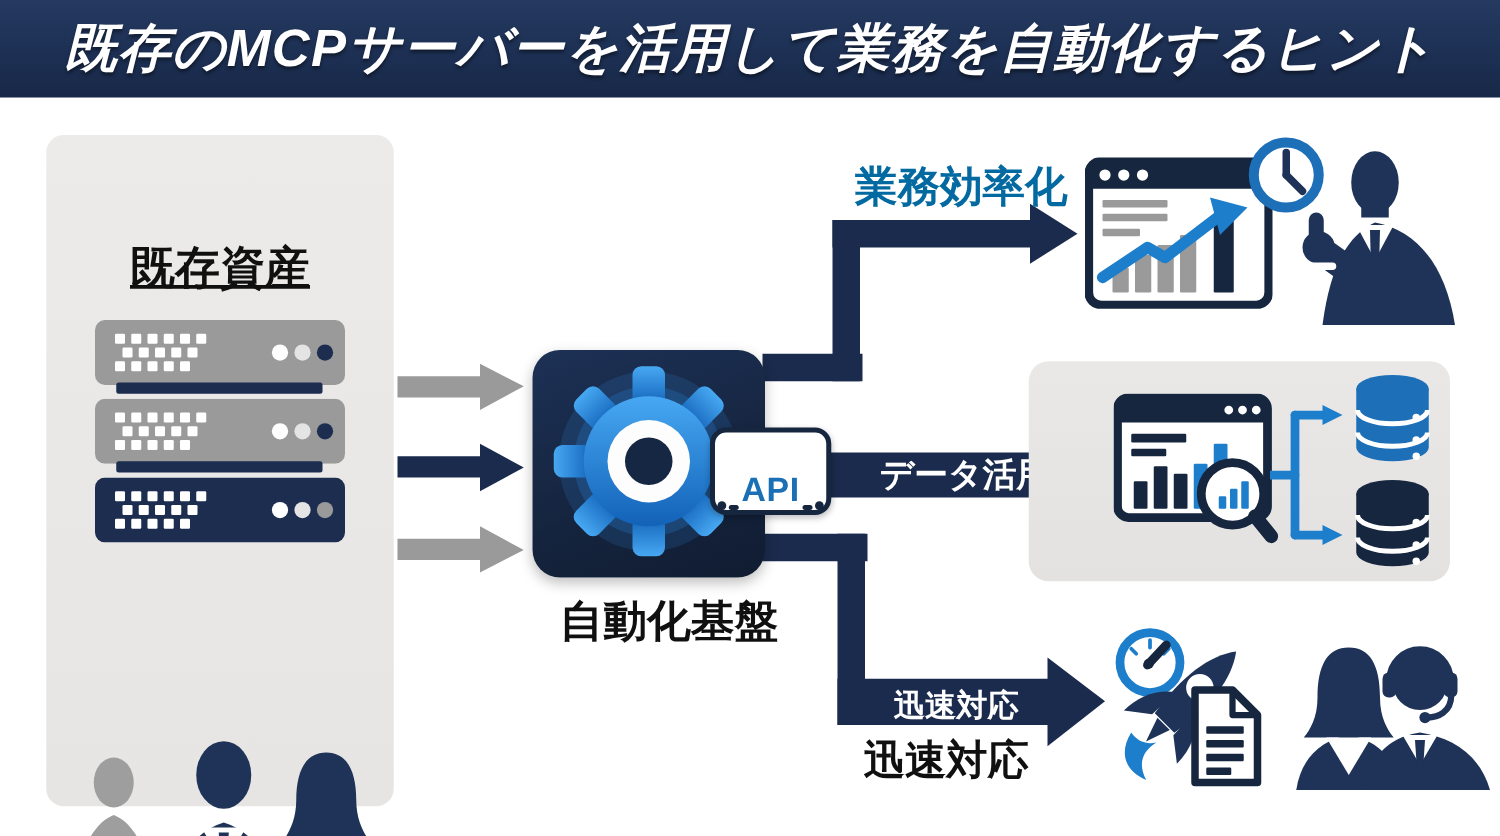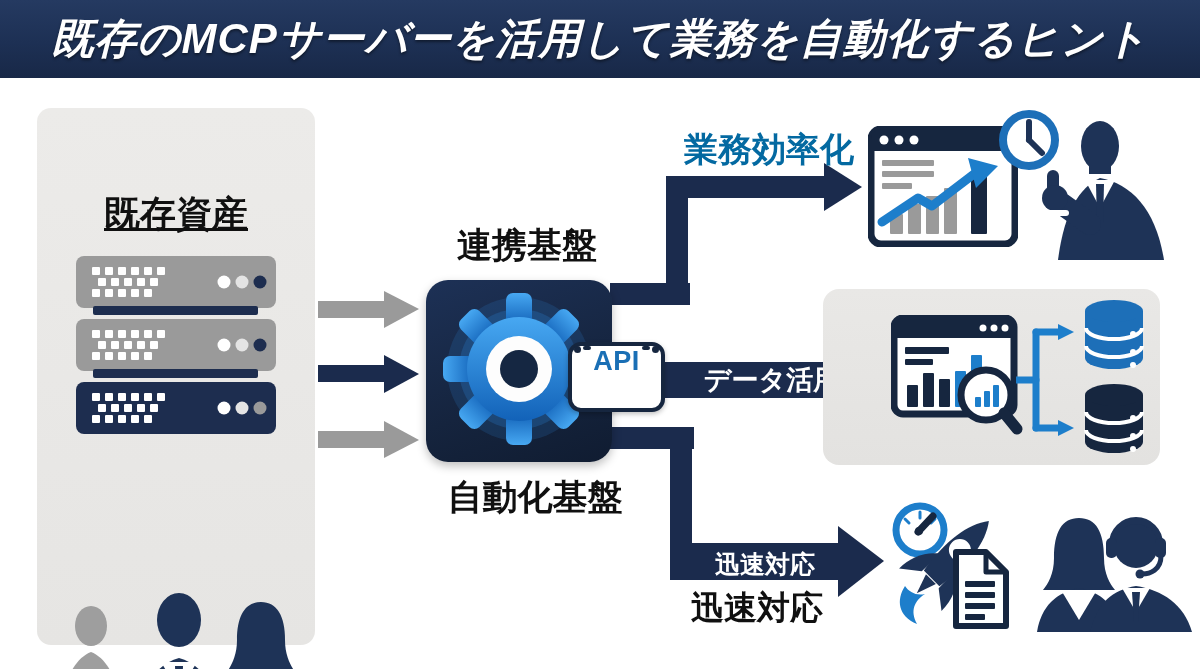--- a/index.html
+++ b/index.html
@@ -27,21 +27,21 @@
   
   .hub-box { position:absolute; left:426px; top:280px; width:186px; height:182px;
     border-radius:22px; background:linear-gradient(160deg,#1d3156 0%,#15243e 60%,#101c31 100%);
     box-shadow:0 4px 10px rgba(0,0,0,.25); display:flex; align-items:center; justify-content:center; }
   .hub-label { position:absolute; width:230px; text-align:center; font-weight:800; color:#101010; }
   .hub-label.top { left:412px; top:222px; font-size:35px; }
   .hub-label.bottom { left:420px; top:474px; font-size:35px; }
 
   .api-box { position:absolute; left:568px; top:342px; width:97px; height:70px;
     background:#ffffff; border:4px solid #16263f; border-radius:13px;
-    display:flex; align-items:flex-start; justify-content:center; gap:2px; box-shadow:0 2px 5px rgba(0,0,0,.25); }
+    display:flex; align-items:flex-end; justify-content:center; gap:2px; box-shadow:0 2px 5px rgba(0,0,0,.25); }
   .api-box .api-text { color:#1a6fb5; font-size:27px; font-weight:800; letter-spacing:.5px; }
   .api-dot { width:7px; height:7px; border-radius:50%; background:#16263f; }
   .api-dash { width:8px; height:4px; background:#16263f; border-radius:2px; }
 
   
   .lbl { position:absolute; font-weight:800; white-space:nowrap; }
   .lbl-efficiency { left:660px; top:127px; font-size:34px; color:#0369a1;margin-left:24px; }
   .lbl-data { left:698px; top:362px; width:148px; text-align:center; font-size:27px; color:#ffffff; }
   .lbl-speed-arrow { left:704px; top:548px; width:122px; text-align:center; font-size:25px; color:#ffffff; }
   .lbl-speed-caption { left:691px; top:586px; font-size:33px; color:#101010; }
@@ -187,21 +187,20 @@
       <polygon points="200,98 216,126 232,98" fill="#ffffff"></polygon>
       <g fill="#1e3357">
         <ellipse cx="134" cy="30" rx="22" ry="27"></ellipse>
         <path d="M86,164 C90,106 106,76 134,68 C162,76 178,106 182,164 Z"></path>
       </g>
       <polygon points="116,72 134,102 152,72" fill="#ffffff"></polygon>
       <polygon points="130,76 138,76 136,120 132,120" fill="#1e3357"></polygon>
     </svg>
   </section>
 
-  <div class="hub-label top">連携基盤</div>
   <div class="hub-box">
     <svg width="160" height="160" viewBox="0 0 160 160">
       <defs>
         <linearGradient id="gg" x1="0" y1="0" x2="0" y2="1">
           <stop offset="0" stop-color="#47a8f2"></stop>
             <stop offset="1" stop-color="#1262b8"></stop>
         </linearGradient>
       </defs>
       <circle cx="80" cy="78" r="72" fill="#2f8fe8" opacity="0.16"></circle>
       <circle cx="80" cy="78" r="60" fill="#2f8fe8" opacity="0.22"></circle>

